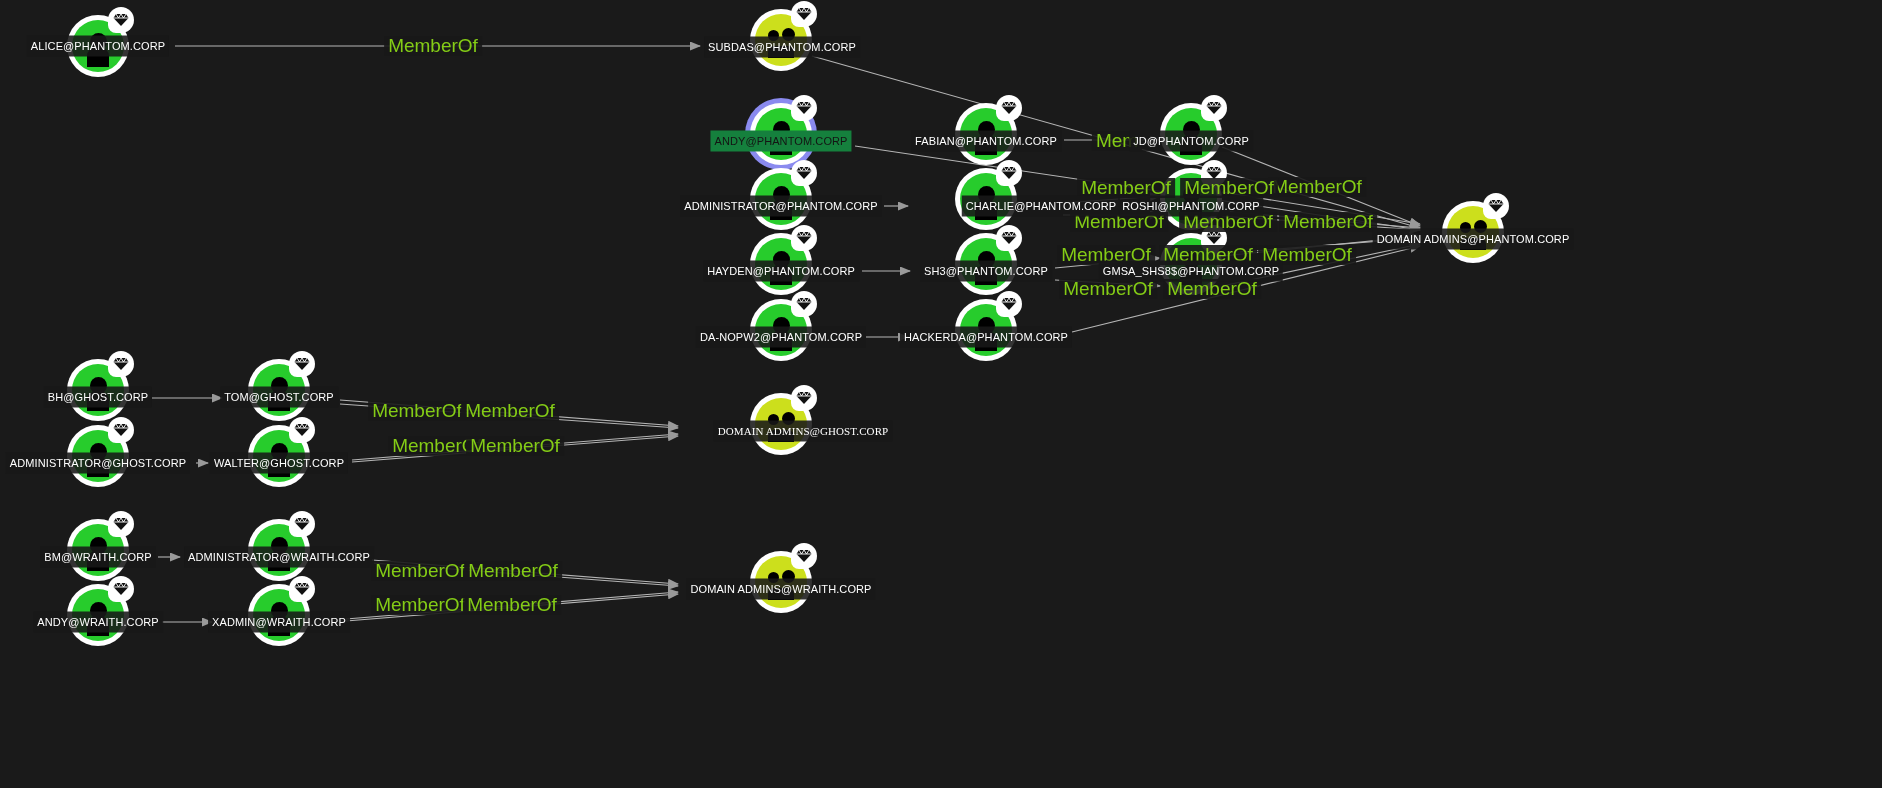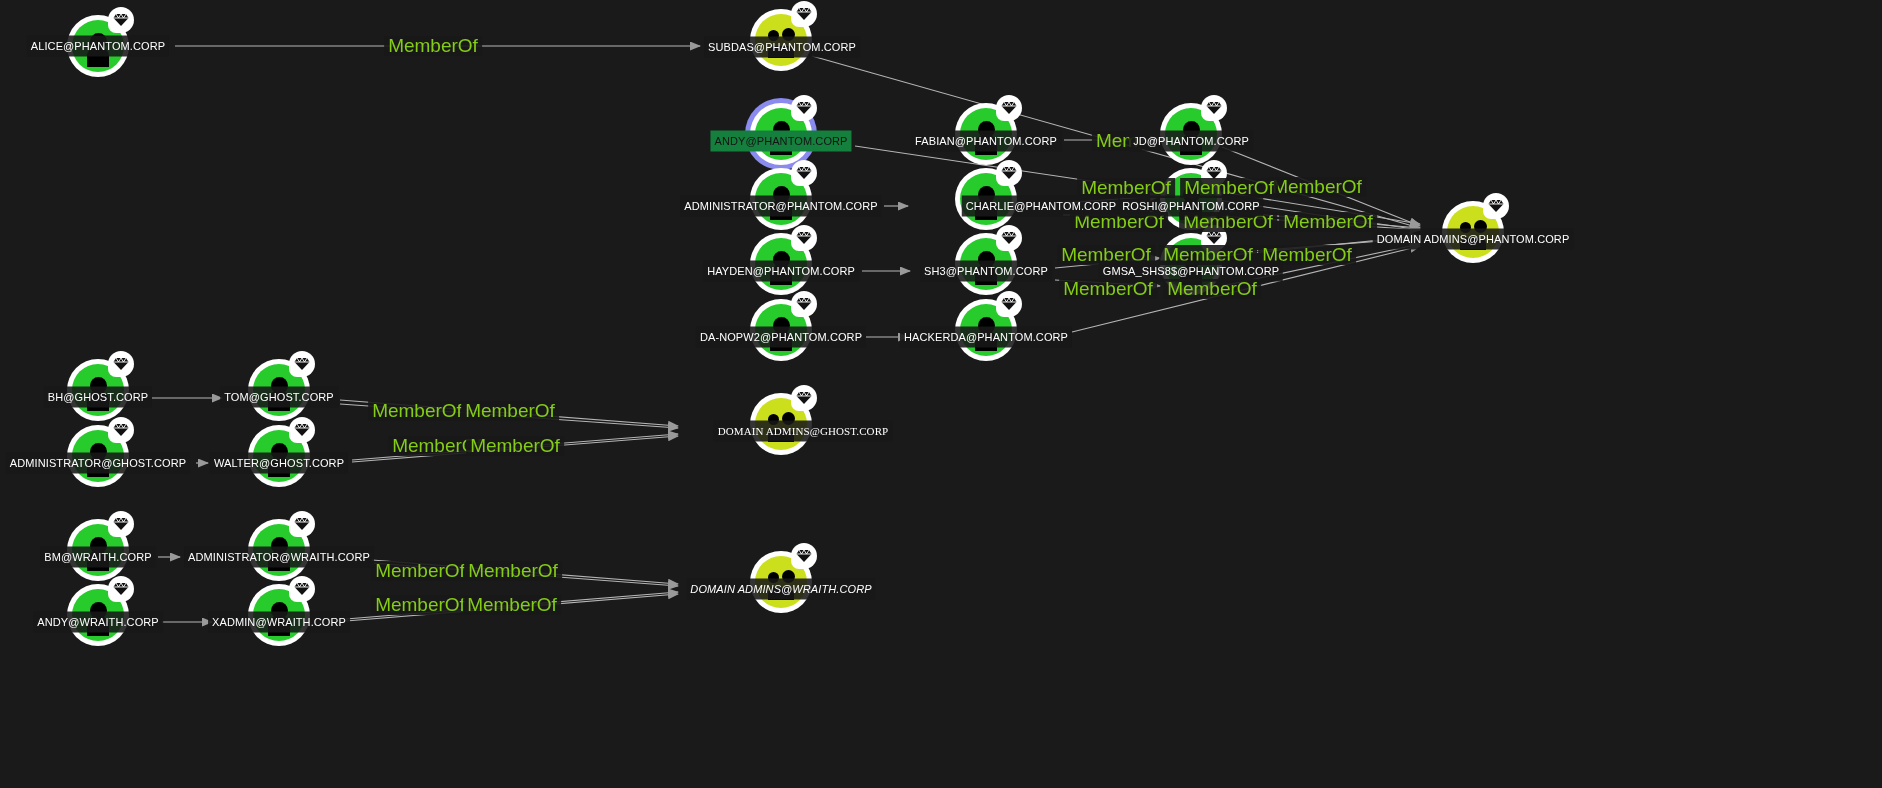--- a/index.html
+++ b/index.html
@@ -562,15 +562,15 @@
       <div class="node-label" style="left: 1473px; top: 239px;">DOMAIN ADMINS@PHANTOM.CORP</div>
       <div class="node-label" style="left: 98px; top: 397px;">BH@GHOST.CORP</div>
       <div class="node-label" style="left: 279px; top: 397px;">TOM@GHOST.CORP</div>
       <div class="node-label" style="left: 98px; top: 463px;">ADMINISTRATOR@GHOST.CORP</div>
       <div class="node-label" style="left: 279px; top: 463px;">WALTER@GHOST.CORP</div>
       <div class="node-label" style="left: 803px; top: 431px; font-family: Liberation Serif, serif;">DOMAIN ADMINS@GHOST.CORP</div>
       <div class="node-label" style="left: 98px; top: 557px;">BM@WRAITH.CORP</div>
       <div class="node-label" style="left: 279px; top: 557px;">ADMINISTRATOR@WRAITH.CORP</div>
       <div class="node-label" style="left: 98px; top: 622px;">ANDY@WRAITH.CORP</div>
       <div class="node-label" style="left: 279px; top: 622px;">XADMIN@WRAITH.CORP</div>
-      <div class="node-label" style="left: 781px; top: 589px; font-style: italic;">DOMAIN ADMINS@WRAITH.CORP</div>
+      <div class="node-label" style="left: 781px; top: 589px;">DOMAIN ADMINS@WRAITH.CORP</div>
     </div>
 </div>
 
 </body></html>

